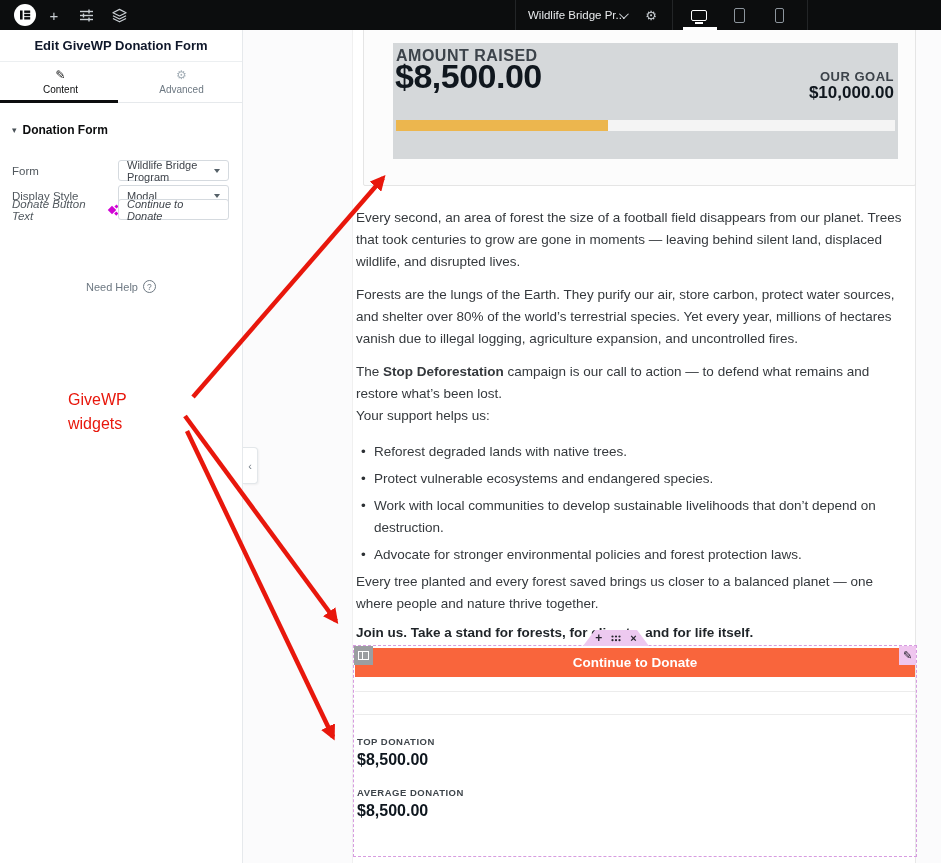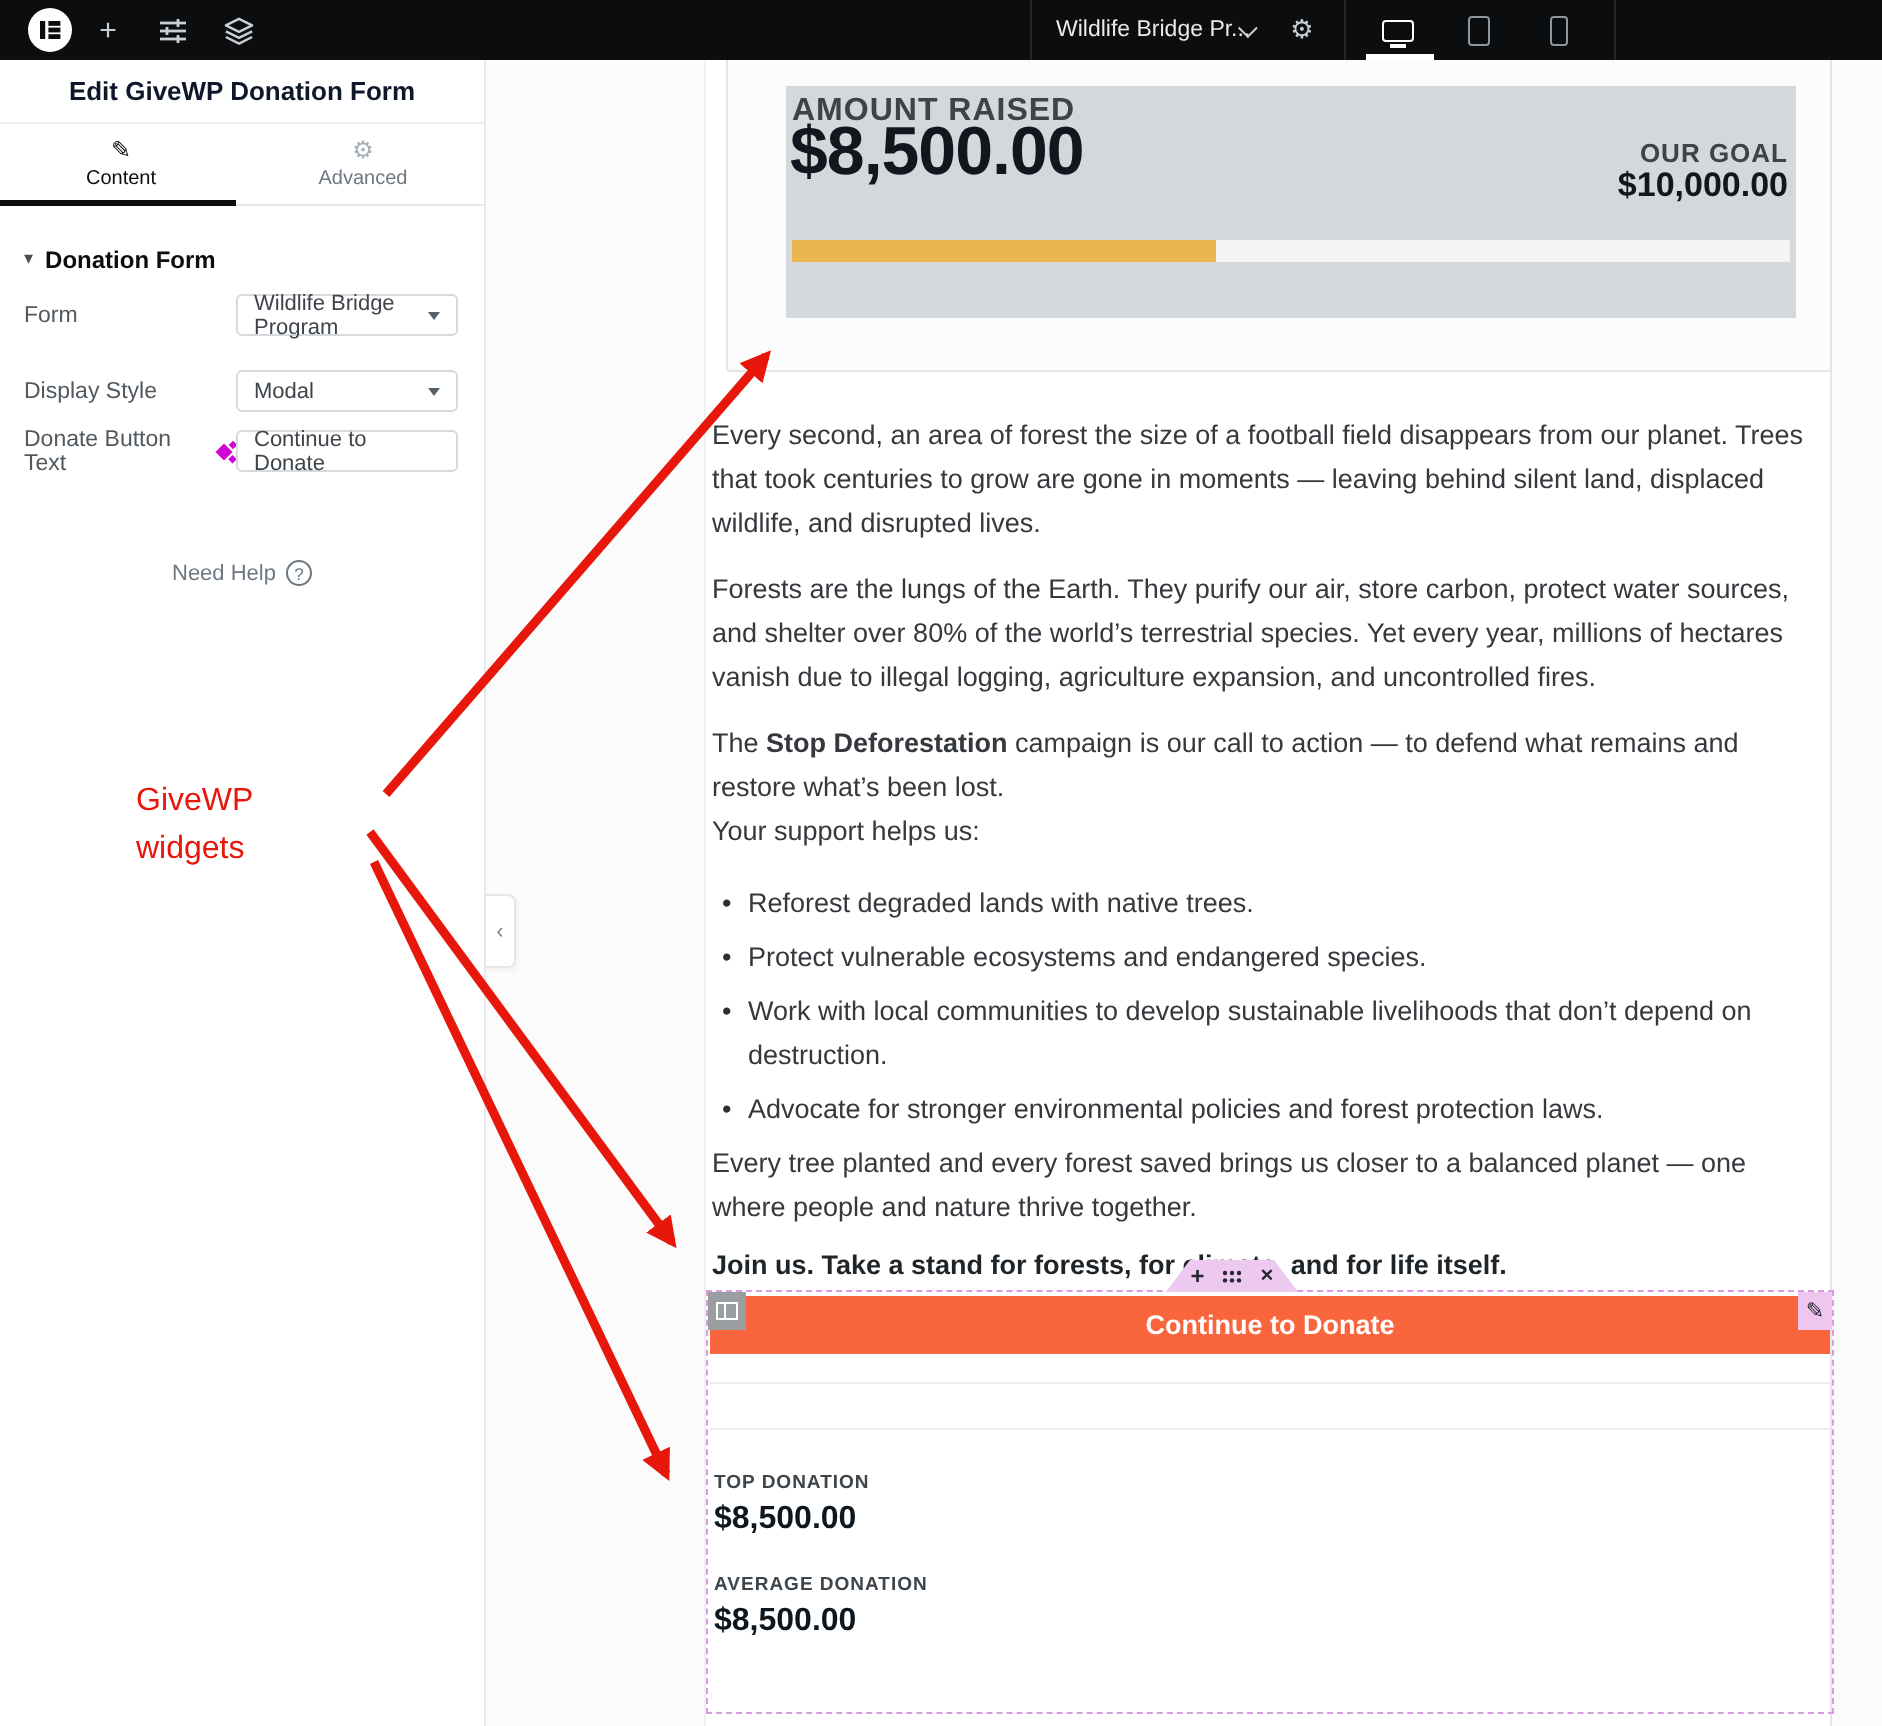--- a/index.html
+++ b/index.html
@@ -33,21 +33,21 @@
   .panel-tabs { display:flex; height:41px; border-bottom:1px solid #e6e9ec; position:relative; }
   .tab { flex:1; display:flex; flex-direction:column; align-items:center; justify-content:center; gap:3px; cursor:pointer; }
   .tab .t-icon { font-size:12px; line-height:12px; font-family:"DejaVu Sans",sans-serif; }
   .tab .t-label { font-size:10px; }
   .tab-content { color:#0c0d0e; } .tab-content .t-icon { color:#0c0d0e; }
   .tab-advanced { color:#6d7882; } .tab-advanced .t-icon { color:#a4afb7; }
   .tab-underline { position:absolute; left:0; bottom:-1px; width:118px; height:3px; background:#0c0d0e; }
   .section-head { display:flex; align-items:center; gap:6px; padding:20px 12px 0 12px; font-size:12px; font-weight:bold; color:#0c0d0e; }
   .caret { font-size:9px; color:#495157; font-family:"DejaVu Sans",sans-serif; }
   .field-row { position:absolute; left:12px; right:13px; height:21px; display:flex; align-items:center; }
-  .row-form { top:117px; } .row-style { top:155px; } .row-btntext { top:185px; }
+  .row-form { top:130px; } .row-style { top:155px; } .row-btntext { top:169px;font-style:italic; }
   .f-label { font-size:11.5px; color:#51585e; flex:1; display:flex; align-items:center; gap:4px; }
   .control { width:111px; height:21px; border:1px solid #d5dadf; border-radius:3px; background:#fff; font-size:11px; color:#3f444b; display:flex; align-items:center; padding:0 8px; position:relative; }
   .control.select::after { content:""; position:absolute; right:8px; top:8px; border-left:3.5px solid transparent; border-right:3.5px solid transparent; border-top:4.5px solid #556068; }
   .ai-sparkle { position:relative; width:10px; height:10px; display:inline-block; }
   .ai-sparkle i { position:absolute; background:#d004d4; transform:rotate(45deg); }
   .ai-sparkle .s1 { width:6px; height:6px; left:0; top:2px; }
   .ai-sparkle .s2 { width:3px; height:3px; left:6px; top:0; }
   .ai-sparkle .s3 { width:2.5px; height:2.5px; left:6px; top:7px; }
   .need-help { position:absolute; top:250px; left:0; width:100%; display:flex; align-items:center; justify-content:center; gap:5px; font-size:11px; color:#6d7882; }
   .q-circle { width:13px; height:13px; border:1px solid #6d7882; border-radius:50%; font-size:8.5px; display:flex; align-items:center; justify-content:center; }

